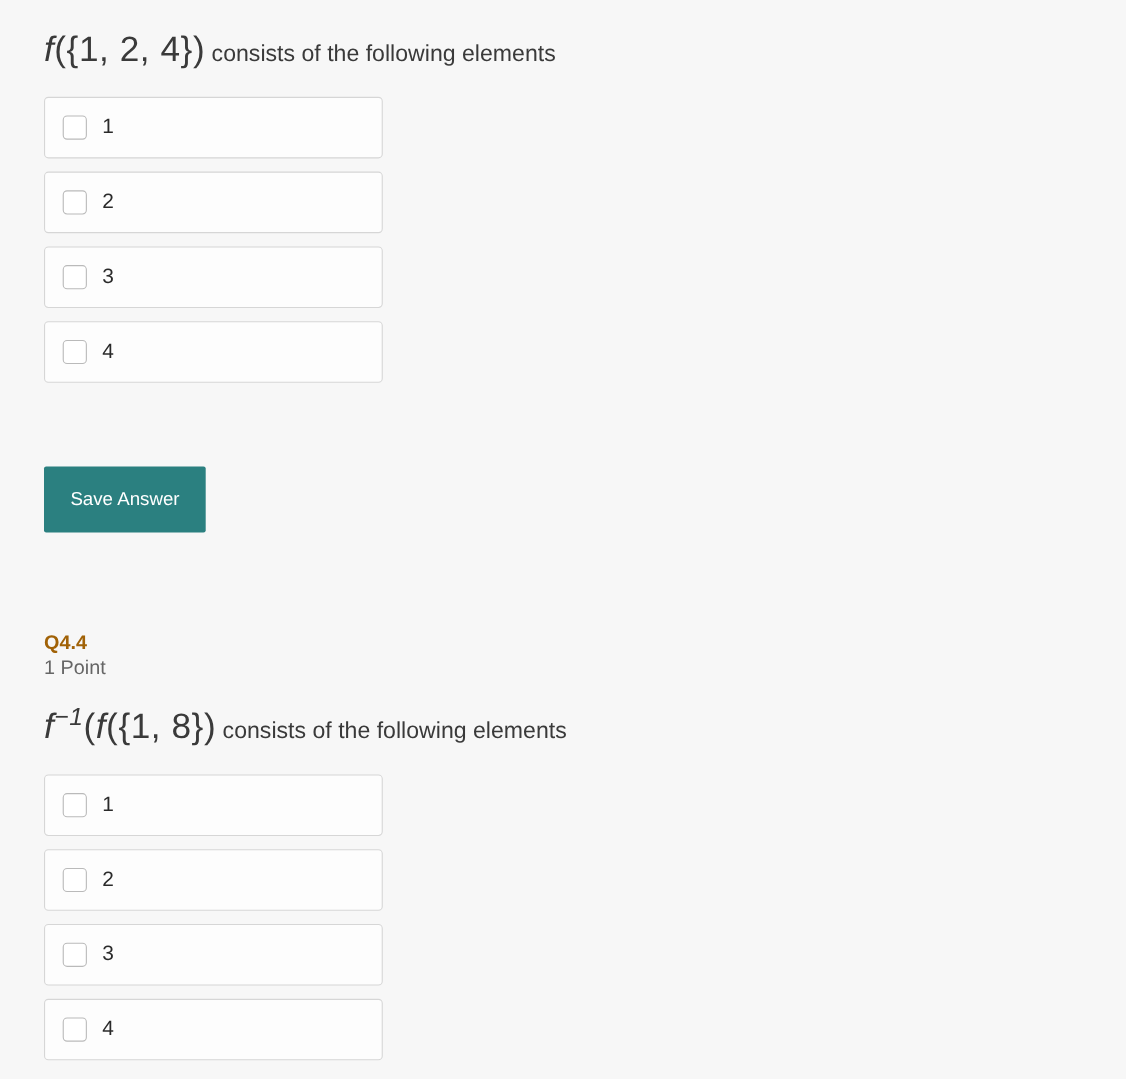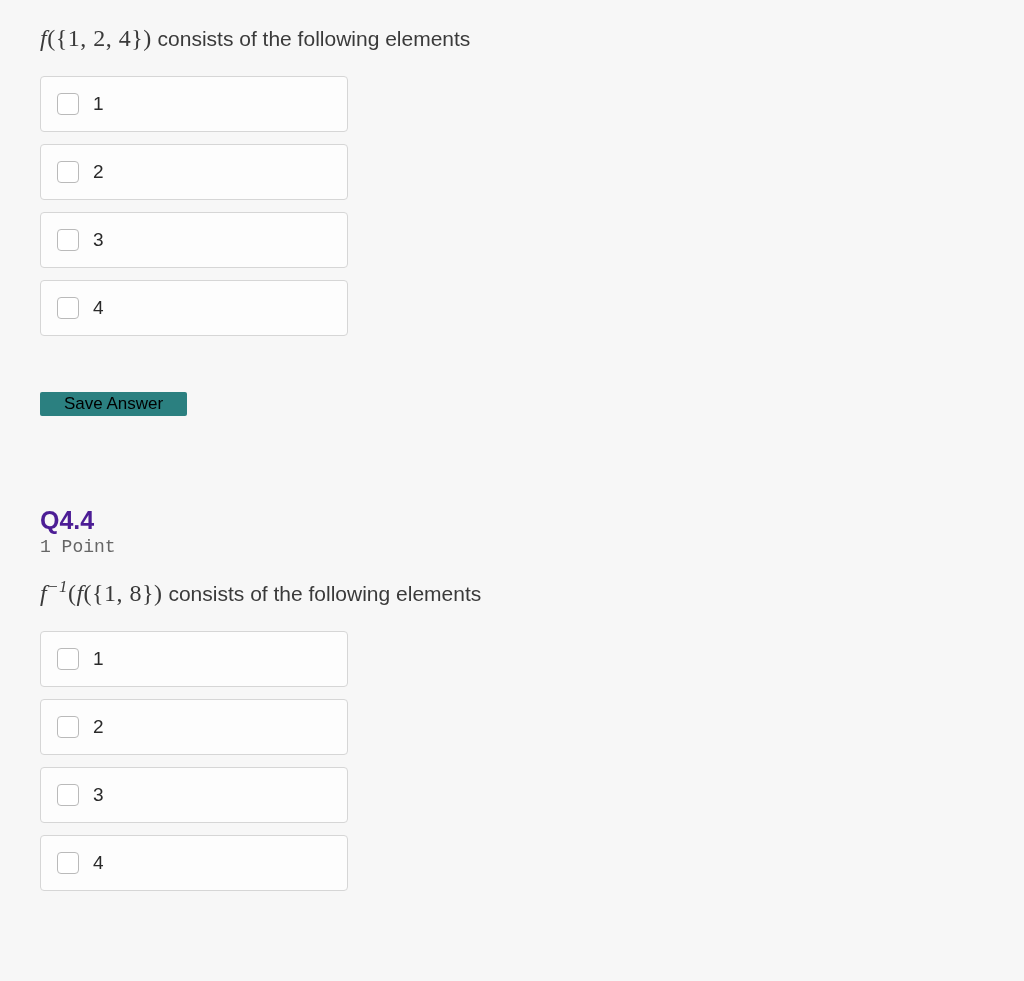--- a/index.html
+++ b/index.html
@@ -16,23 +16,23 @@
   .container {
     padding: 20px 40px 0 40px;
   }
   .question-prompt {
     font-size: 21px;
     color: #3a3a3a;
     margin: 0 0 20px 0;
     line-height: 1.5;
   }
   .math {
-    font-family: Liberation Serif, serif;
+    font-family: Liberation Sans, sans-serif;
     font-style: italic;
-    font-size: 24px;
+    font-size: 32px;
     letter-spacing: 0.5px;
     margin-top: 28px;
   }
   .math .rm {
     font-style: normal;
   }
   .math sup {
     font-size: 0.7em;
     vertical-align: super;
     line-height: 0;
@@ -63,44 +63,43 @@
   }
   .option input[type="checkbox"]:checked {
     background: #2a8a8a;
     border-color: #2a8a8a;
   }
   .option-label {
     font-size: 19px;
     color: #2a2a2a;
   }
   .save-btn {
-    margin-top: 44px;
+    margin-top: 64px;
     background: #2b8080;
-    color: #000000;
+    color: #ffffff;
     border: none;
     border-radius: 2px;
     font-size: 17px;
-    padding: 2px 24px;
+    padding: 20px 24px;
     cursor: pointer;
     font-weight: 400;
   }
   .question-block-2 {
     margin-top: 90px;
   }
   .q-header {
-    font-size: 25px;
+    font-size: 18px;
     font-weight: 700;
-    color: #4c1d95;
+    color: #a16207;
     margin: 0;
   }
   .q-points {
     font-size: 18px;
     color: #666;
     margin: 2px 0 18px 0;
-    font-family: Liberation Mono, monospace;
   }
 </style>
 </head>
 <body>
 
 <div class="container">
 
   <div>
     <p class="question-prompt">
       <span class="math"><span>f</span><span class="rm">({1, 2, 4})</span></span>

